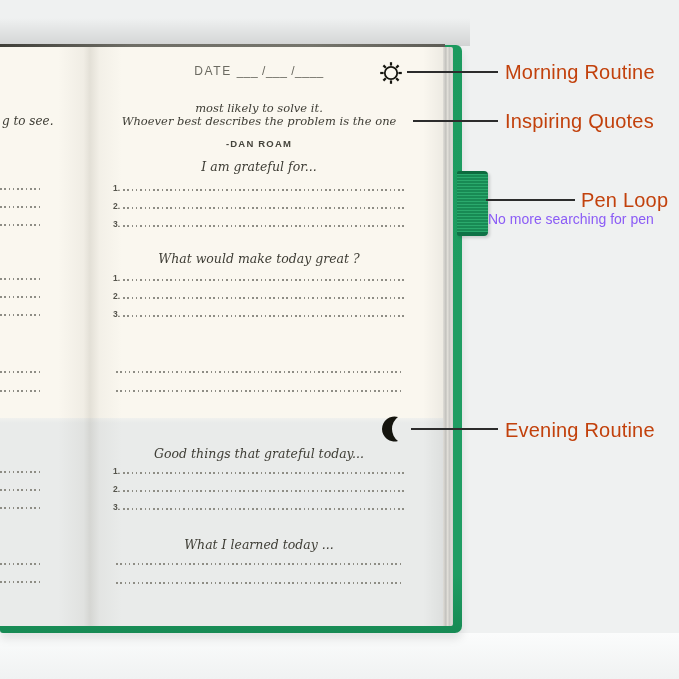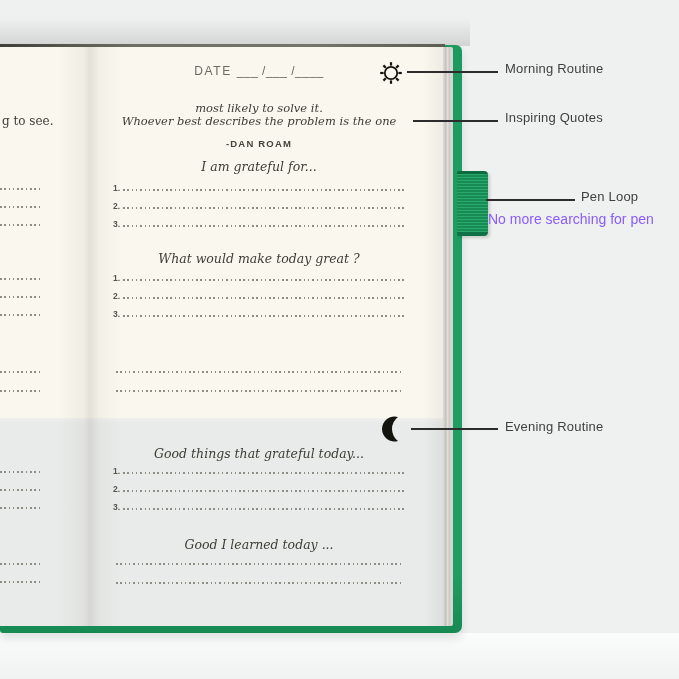--- a/index.html
+++ b/index.html
@@ -41,21 +41,21 @@
     background:linear-gradient(90deg, rgba(110,105,90,0) 0%, rgba(110,105,90,0.07) 40%, rgba(110,105,90,0.16) 50%, rgba(110,105,90,0.05) 65%, rgba(110,105,90,0) 100%);}
   .right-shade{position:absolute;right:0;top:0;width:20px;height:100%;
     background:linear-gradient(90deg, rgba(0,0,0,0), rgba(0,0,0,0.05));}
 
   
   .dotline{height:2px;background-image:repeating-linear-gradient(90deg,var(--dots) 0 1.5px,transparent 1.5px 4.3px);}
   .frag{position:absolute;left:0;width:43px;}
 
   
   .lp-text{position:absolute;left:2px;top:69px;
-    font-family:"DejaVu Serif",serif;font-size:12px;color:var(--ink);}
+    font-family:"DejaVu Serif",serif;font-style:italic;font-size:12px;color:var(--ink);}
 
   
   .rp{position:absolute;left:113px;top:0;width:292px;height:581px;z-index:3;}
   .abs{position:absolute;left:0;right:0;}
   .date-row{top:19px;text-align:center;font-size:12px;letter-spacing:1.6px;color:#6b6a61;}
   .date-row .blanks{letter-spacing:0.5px;}
   .quote{top:57px;text-align:center;font-family:"DejaVu Serif",serif;font-style:italic;
     font-size:11.5px;line-height:13px;color:var(--ink);}
   .author{top:93px;text-align:center;font-size:9.5px;font-weight:700;letter-spacing:1.2px;color:#45443c;}
   .heading{font-family:"DejaVu Serif",serif;font-style:italic;font-size:12.5px;color:var(--ink);text-align:center;}
@@ -81,21 +81,21 @@
     background:repeating-linear-gradient(180deg,#2aa96c 0 1.5px,#188a54 1.5px 3px);
     border-top:3px solid #0d6b3f;border-bottom:4px solid #0f7246;
     border-radius:2px 4px 4px 2px;box-shadow:2px 2px 3px rgba(0,0,0,0.15);}
 
   
   .cline{position:absolute;height:1.5px;background:#2c2c2c;z-index:10;}
   .l-morning{left:407px;top:71px;width:91px;}
   .l-inspiring{left:413px;top:120px;width:85px;}
   .l-pen{left:486px;top:199px;width:89px;}
   .l-evening{left:411px;top:428px;width:87px;}
-  .callout{position:absolute;font-size:13px;color:#404040;letter-spacing:0.2px;z-index:10;white-space:nowrap;}
+  .callout{position:absolute;font-size:20px;color:#c2410c;letter-spacing:0.2px;z-index:10;white-space:nowrap;}
   .c-morning{left:505px;top:61px;}
   .c-inspiring{left:505px;top:110px;}
   .c-pen{left:581px;top:189px;}
   .c-evening{left:505px;top:419px;}
   .c-pen-sub{position:absolute;left:488px;top:211px;font-size:14px;color:#8b5cf6;z-index:10;white-space:nowrap;}
 </style>
 </head>
 <body>
 
 <div class="stage">
@@ -185,21 +185,21 @@
           <div class="row">
             <span class="num">2.</span>
             <span class="dotline"></span>
           </div>
           <div class="row">
             <span class="num">3.</span>
             <span class="dotline"></span>
           </div>
         </div>
 
-        <div class="abs heading h-learned">Good I learned today ...</div>
+        <div class="abs heading h-learned">What I learned today ...</div>
         <div class="abs flines-2">
           <div class="dotline fline"></div>
           <div class="dotline fline"></div>
         </div>
       </div>
 
       <svg class="sun" viewBox="0 0 24 24">
         <circle cx="12" cy="12" r="6.2" fill="none" stroke="#15150f" stroke-width="1.8"></circle>
         <g stroke="#15150f" stroke-width="2.2">
           <line x1="12" y1="1.2" x2="12" y2="4.6"></line>

